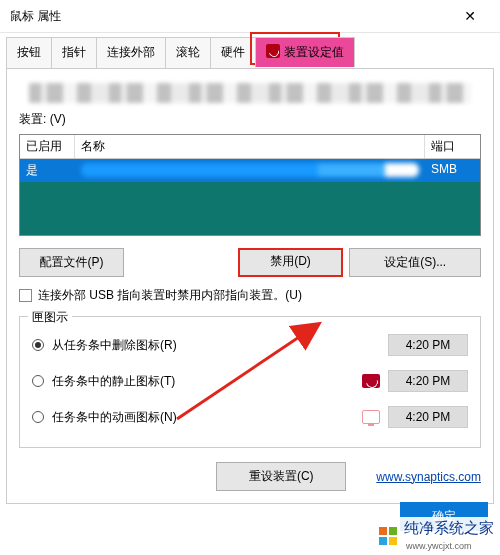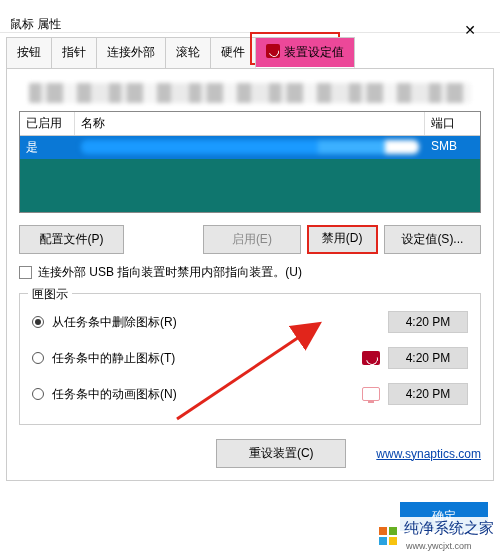--- a/index.html
+++ b/index.html
@@ -1,17 +1,17 @@
 <!DOCTYPE html>
 <html><head>
 <meta charset="utf-8">
 <style>
   * { box-sizing: border-box; font-family: "Microsoft YaHei", "Segoe UI", sans-serif; font-size: 12px; }
   body { margin: 0; background: #fff; width: 500px; height: 555px; overflow: hidden; position: relative; }
-  .titlebar { height: 20px; display: flex; padding: 16px 10px; border-bottom: 1px solid #e6e6e6; }
+  .titlebar { height: 20px; display: flex; align-items: center; padding: 16px 10px; border-bottom: 1px solid #e6e6e6; }
   .titlebar .title { flex: 1; }
   .titlebar .close { width: 40px; height: 28px; display: flex; align-items: center; justify-content: center; cursor: pointer; font-size: 14px; }
   .tabs { display: flex; padding: 4px 6px 0 6px; }
   .tab { padding: 6px 10px; border: 1px solid #ccc; border-bottom: none; background: #ec4899; margin-right: -1px; position: relative; cursor: pointer; }
   .tab.inactive { background: #f7f7f7; text-align: center; }
   .tab.active { z-index: 2; border-bottom: 1px solid #fff; }
   .tab .icon { display: inline-block; width: 14px; height: 14px; vertical-align: -2px; margin-right: 4px; }
   .red-ico { background: #b00015; border-radius: 2px; position: relative; }
   .red-ico::before { content:""; position: absolute; left:3px; top:3px; width:8px; height:8px; border:1px solid #fff; border-radius:50%; border-top-color:transparent; border-left-color:transparent; transform: rotate(30deg); }
   .tabpanel { border: 1px solid #ccc; margin: 0 6px; padding: 10px 12px 12px 12px; position: relative; }
@@ -78,39 +78,39 @@
   <div class="tab inactive"><span>滚轮</span></div>
   <div class="tab inactive"><span>硬件</span></div>
   <div class="tab active">
     <span class="icon red-ico"></span><span>装置设定值</span>
   </div>
 </div>
 <span class="redbox tab-highlight"></span>
 
 <div class="tabpanel">
   <div class="blurbar"></div>
+  <div class="label"><span>装置: (V)</span></div>
   <div class="table">
     <div class="thead">
       <div class="th c1">已启用</div>
       <div class="th c2">名称</div>
       <div class="th c3">端口</div>
     </div>
     <div class="trow">
       <div class="td c1">是</div>
       <div class="td c2">
           <div class="namebar"></div>
         </div>
       <div class="td c3">SMB</div>
     </div>
   </div>
 
   <div class="btnrow">
     <div class="btn w1"><span>配置文件(P)</span></div>
     <div class="flexsp"></div>
-    <div class="btn flex disabled"><span>启用(E)</span></div>
     <div class="btn flex btn-highlight"><span>禁用(D)</span></div>
     <div class="btn flex"><span>设定值(S)...</span></div>
   </div>
 
   <div class="checkbox-row">
     <span class="chk"></span>
     <span>连接外部 USB 指向装置时禁用内部指向装置。(U)</span>
   </div>
 
   <svg class="arrow" style="left:160px; top:250px;" width="170" height="110">

